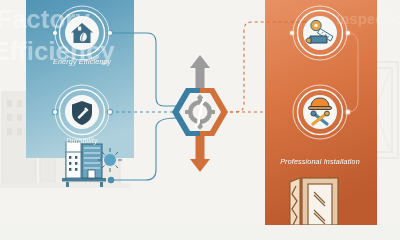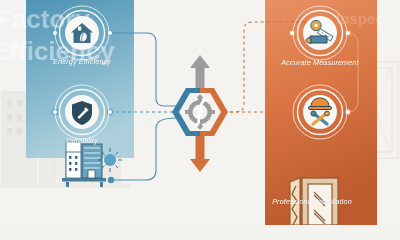--- a/index.html
+++ b/index.html
@@ -235,16 +235,15 @@
         </g>
         <circle r="7.5" fill="#f4f3f0"></circle>
       </g>
 
       <path d="M205 100 C198 104 203 110 200 114 C196 119 202 122 196 126" stroke="#ffffff" stroke-width="2.6" fill="none" stroke-linecap="round"></path>
     </g>
   </svg>
 
   <div class="lbl" style="left:82px;top:57px;">Energy Efficiency</div>
   <div class="lbl" style="left:82px;top:136px;">Durability</div>
-  <div class="lbl" style="left:320px;top:58px;">Accurate Measurement</div>
-  <div class="lbl" style="left:312px;top:157px;margin-top:40px;">Professional Installation</div>
+  <div class="lbl" style="left:320px;top:157px;">Professional Installation</div>
 
 </div>
 
 </body></html>

